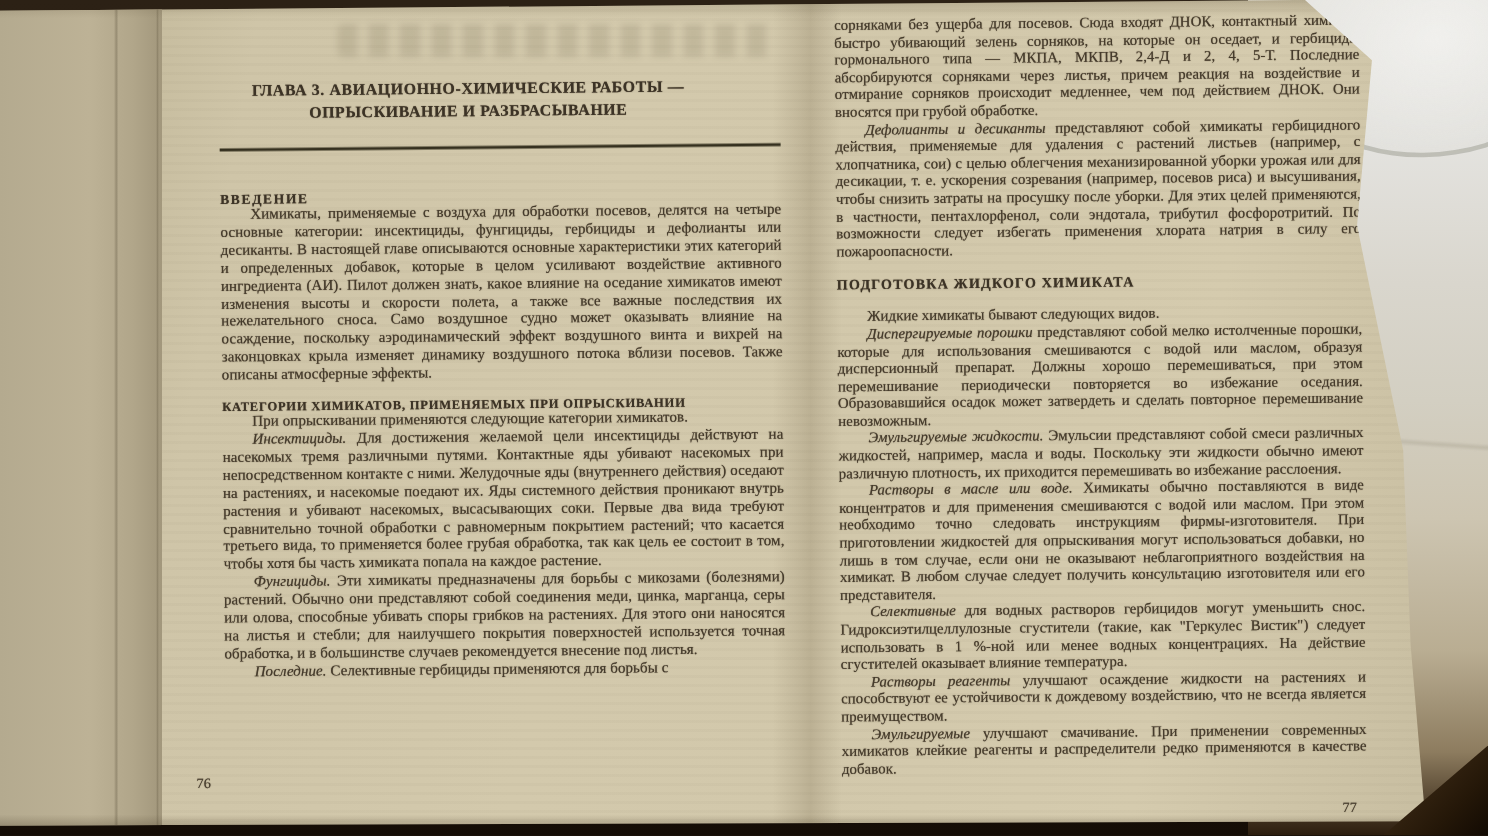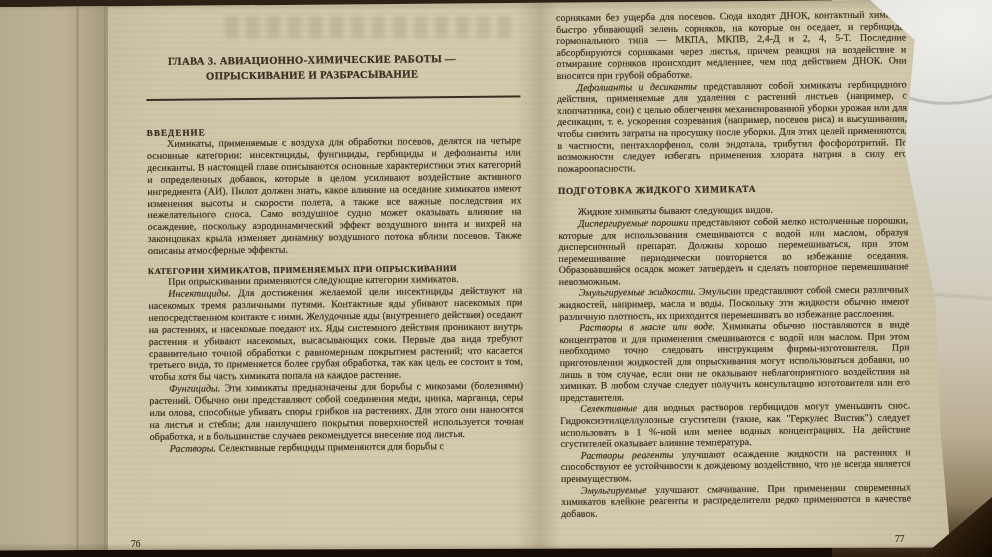--- a/index.html
+++ b/index.html
@@ -61,21 +61,21 @@
   .s2{margin-top:10px;font-size:8.4px;letter-spacing:.5px;}
   .rh{margin-top:12px;margin-bottom:10px;font-size:9.4px;letter-spacing:.8px;}
 
   p.para{margin:0;font-size:10px;line-height:11.9px;text-align:justify;letter-spacing:.05px;}
   .right-text p.para{font-size:9.9px;line-height:11.6px;}
   p.indent{text-indent:20px;}
   p.para i{font-style:italic;}
   .first-para{margin-top:8px;}
 
   .page-num{position:absolute;font-size:9.5px;color:#4a4031;text-shadow:0 0 .6px rgba(70,58,40,.8);}
-  .pn-left{left:131px;top:539px;}
+  .pn-left{left:131px;top:518px;}
   .pn-right{left:895px;top:534px;}
 </style>
 </head>
 <body>
 
 <div class="scene">
 
   <div class="right-band">
     <div class="glass"></div>
     <div class="paper-edge-line"></div>
@@ -97,21 +97,21 @@
       </div>
       <div class="rule"></div>
 
       <div class="sec-heading s1">ВВЕДЕНИЕ</div>
       <p class="para indent first-para">Химикаты, применяемые с воздуха для обработки посевов, делятся на четыре основные категории: инсектициды, фунгициды, гербициды и дефолианты или десиканты. В настоящей главе описываются основные характеристики этих категорий и определенных добавок, которые в целом усиливают воздействие активного ингредиента (АИ). Пилот должен знать, какое влияние на оседание химикатов имеют изменения высоты и скорости полета, а также все важные последствия их нежелательного сноса. Само воздушное судно может оказывать влияние на осаждение, поскольку аэродинамический эффект воздушного винта и вихрей на законцовках крыла изменяет динамику воздушного потока вблизи посевов. Также описаны атмосферные эффекты.</p>
 
       <div class="sec-heading s2">КАТЕГОРИИ ХИМИКАТОВ, ПРИМЕНЯЕМЫХ ПРИ ОПРЫСКИВАНИИ</div>
       <p class="para indent first-para"><span>При опрыскивании применяются следующие категории химикатов.</span></p>
       <p class="para indent"><i>Инсектициды.</i><span> Для достижения желаемой цели инсектициды действуют на насекомых тремя различными путями. Контактные яды убивают насекомых при непосредственном контакте с ними. Желудочные яды (внутреннего действия) оседают на растениях, и насекомые поедают их. Яды системного действия проникают внутрь растения и убивают насекомых, высасывающих соки. Первые два вида требуют сравнительно точной обработки с равномерным покрытием растений; что касается третьего вида, то применяется более грубая обработка, так как цель ее состоит в том, чтобы хотя бы часть химиката попала на каждое растение.</span></p>
       <p class="para indent"><i>Фунгициды.</i><span> Эти химикаты предназначены для борьбы с микозами (болезнями) растений. Обычно они представляют собой соединения меди, цинка, марганца, серы или олова, способные убивать споры грибков на растениях. Для этого они наносятся на листья и стебли; для наилучшего покрытия поверхностей используется точная обработка, и в большинстве случаев рекомендуется внесение под листья.</span></p>
-      <p class="para indent"><i>Растворы.</i><span> Селективные гербициды применяются для борьбы с</span></p>
+      <p class="para indent"><i>Последние.</i><span> Селективные гербициды применяются для борьбы с</span></p>
     </div>
 
     <div class="page-text right-text">
       <p class="para"><span>сорняками без ущерба для посевов. Сюда входят ДНОК, контактный химикат, быстро убивающий зелень сорняков, на которые он оседает, и гербициды гормонального типа — МКПА, МКПВ, 2,4-Д и 2, 4, 5-Т. Последние абсорбируются сорняками через листья, причем реакция на воздействие и отмирание сорняков происходит медленнее, чем под действием ДНОК. Они вносятся при грубой обработке.</span></p>
       <p class="para indent"><i>Дефолианты и десиканты</i><span> представляют собой химикаты гербицидного действия, применяемые для удаления с растений листьев (например, с хлопчатника, сои) с целью облегчения механизированной уборки урожая или для десикации, т. е. ускорения созревания (например, посевов риса) и высушивания, чтобы снизить затраты на просушку после уборки. Для этих целей применяются, в частности, пентахлорфенол, соли эндотала, трибутил фосфоротритий. По возможности следует избегать применения хлората натрия в силу его пожароопасности.</span></p>
 
       <div class="sec-heading rh">ПОДГОТОВКА ЖИДКОГО ХИМИКАТА</div>
 
       <p class="para indent"><span>Жидкие химикаты бывают следующих видов.</span></p>
       <p class="para indent"><i>Диспергируемые порошки</i><span> представляют собой мелко истолченные порошки, которые для использования смешиваются с водой или маслом, образуя дисперсионный препарат. Должны хорошо перемешиваться, при этом перемешивание периодически повторяется во избежание оседания. Образовавшийся осадок может затвердеть и сделать повторное перемешивание невозможным.</span></p>

